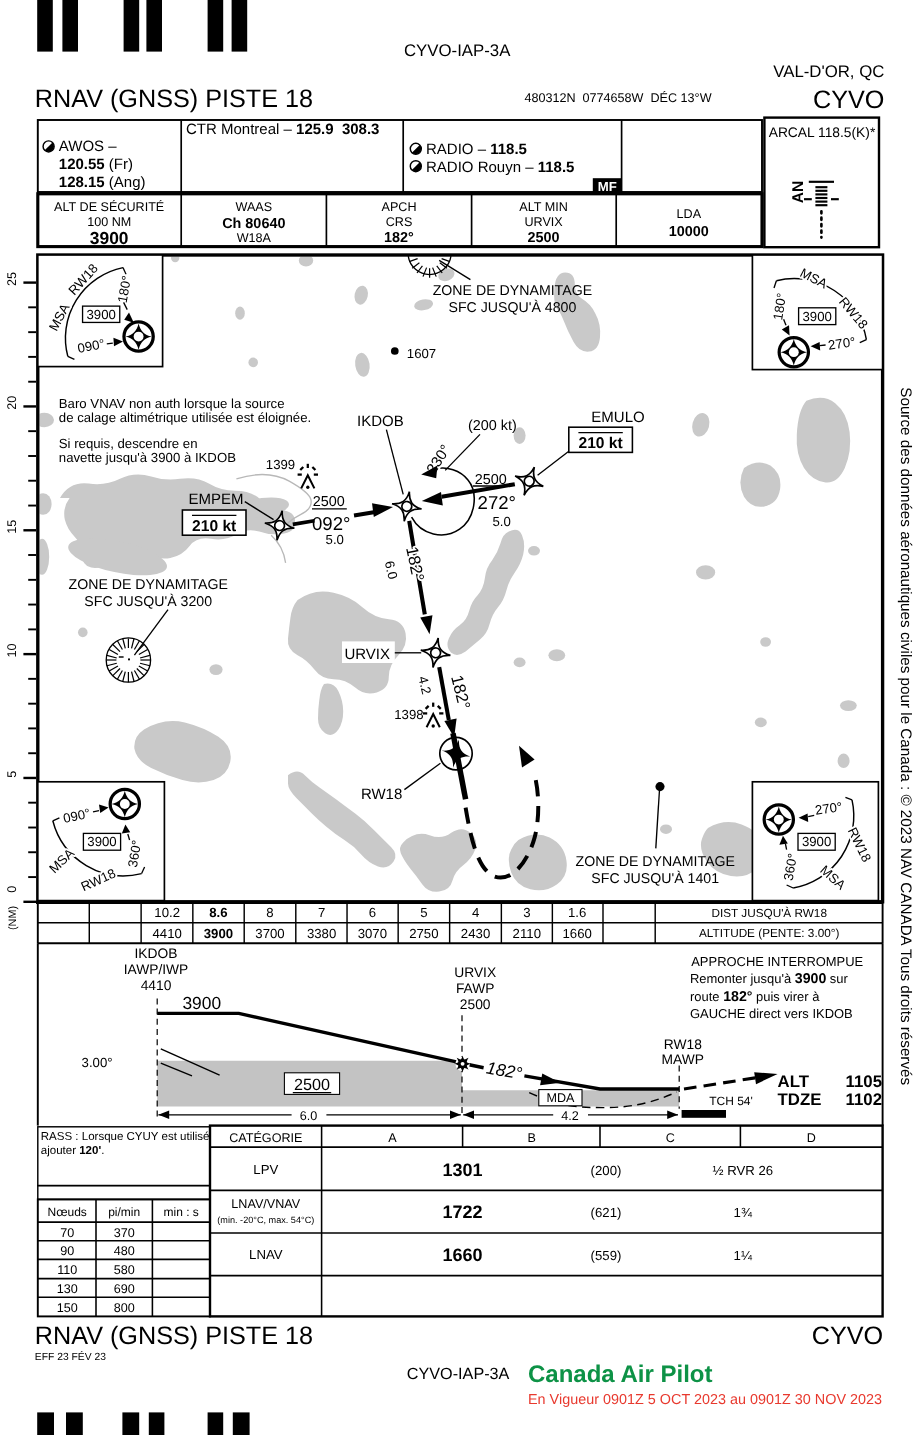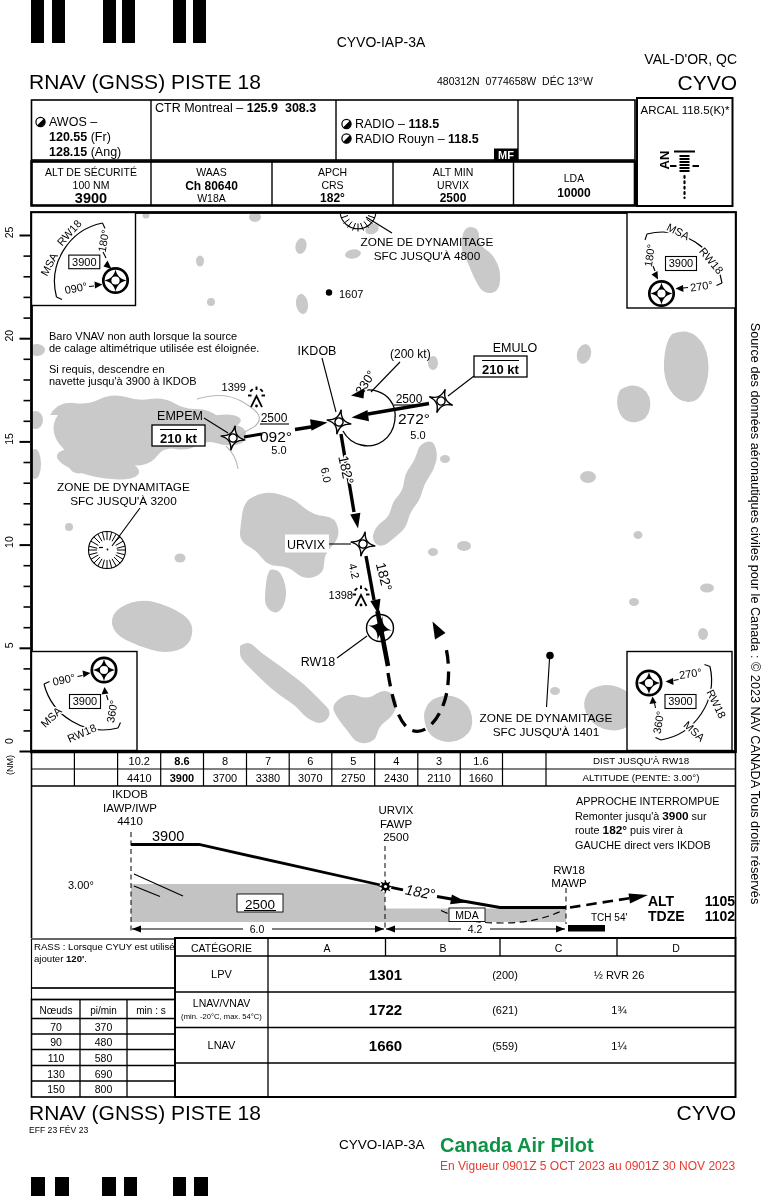--- a/index.html
+++ b/index.html
@@ -1,16 +1,16 @@
 <!DOCTYPE html>
 <html><head>
 <meta charset="utf-8">
 <style>
 html,body{margin:0;padding:0;background:#fff;}
-#page{position:relative;width:765px;height:1196px;background:#fff;font-family:"Liberation Sans",sans-serif;overflow:hidden;border-radius:28px;}
+#page{position:relative;width:765px;height:1196px;background:#fff;font-family:"Liberation Sans",sans-serif;overflow:hidden;}
 svg{position:absolute;top:0;left:0;}
 text{font-family:"Liberation Sans",sans-serif;}
 .b{font-weight:bold;}
 .h{paint-order:stroke;stroke:#fff;stroke-width:3.2px;stroke-linejoin:round;}
 </style>
 </head>
 <body>
 <div id="page">
 <svg width="765" height="1196" viewBox="0 0 765 1196">
 

